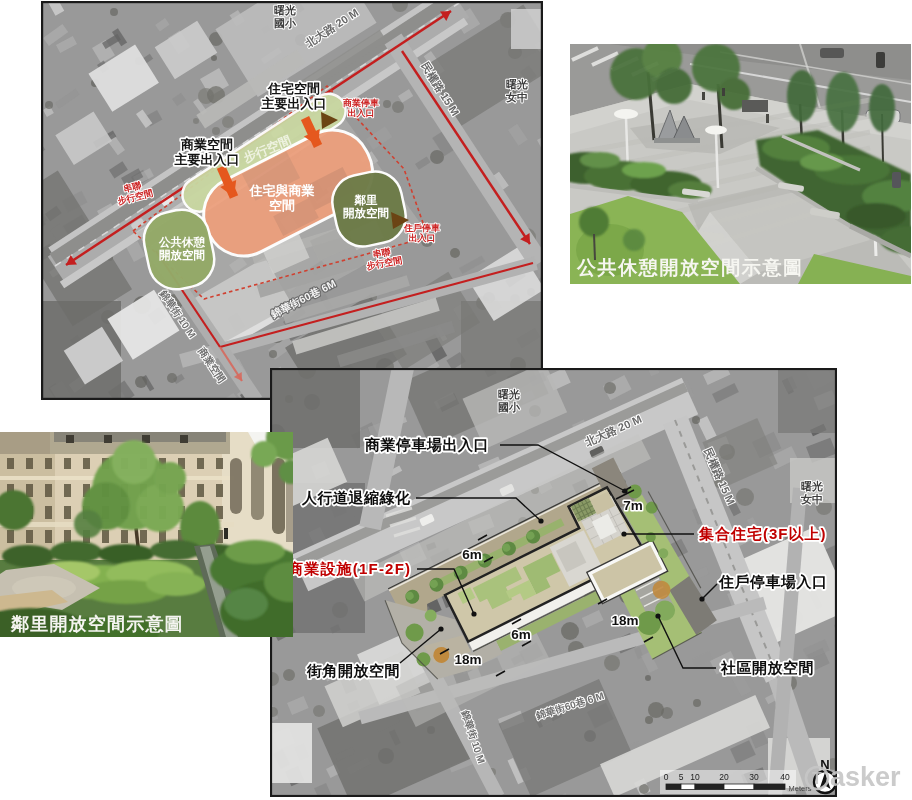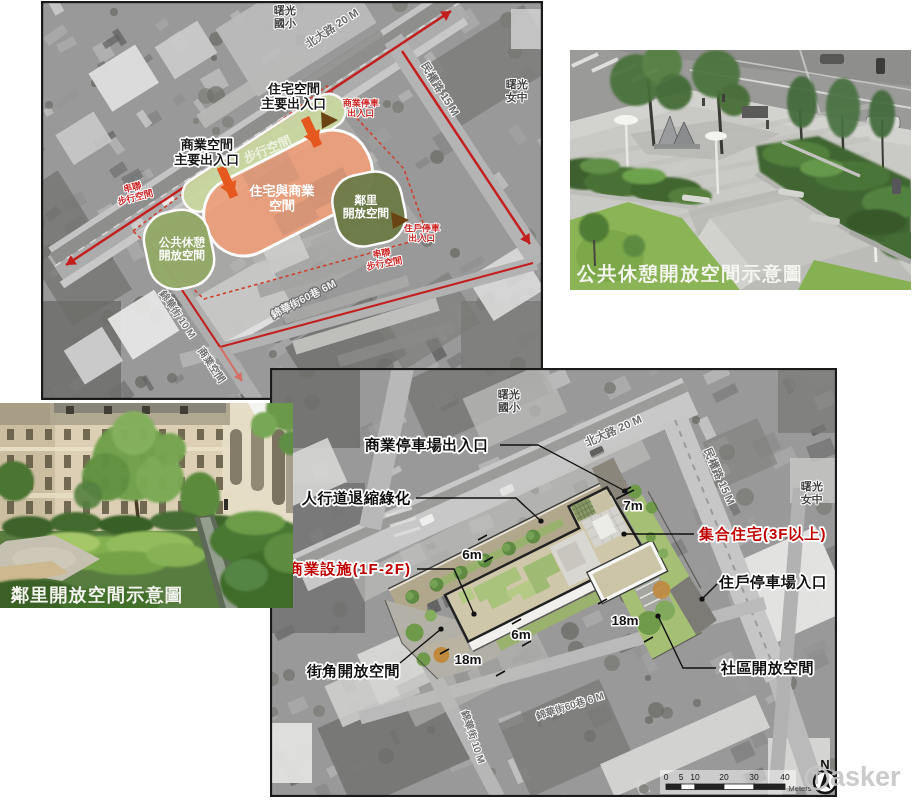--- a/index.html
+++ b/index.html
@@ -670,21 +670,21 @@
           <rect x="484" y="416" width="31" height="5.5" fill="#222" stroke="#222" stroke-width="0.8"></rect>
           <text x="530" y="423" font-size="7.5" font-weight="normal" fill="#444" text-anchor="middle">Meters</text>
         </g>
         <circle cx="555" cy="414" r="11" fill="#ffffff" stroke="#111" stroke-width="2.4"></circle>
         <polygon points="555,404.5 549.5,421 555,417.5 560.5,421" fill="#111"></polygon>
         <text x="555" y="401" font-size="13" font-weight="bold" fill="#111" text-anchor="middle">N</text>
       </g>
       <rect x="1" y="1" width="565" height="427" fill="none" stroke="#1a1a1a" stroke-width="2.2"></rect>
     </svg>
   </div>
-<div class="abs" style="left:570px;top:50px">
+<div class="abs" style="left:570px;top:44px">
     <svg width="341" height="240" style="display:block">
       <defs>
         <clipPath id="cpP">
           <rect width="341" height="240"></rect>
         </clipPath>
         <filter id="blurP" x="-30%" y="-30%" width="160%" height="160%">
           <feGaussianBlur stdDeviation="1.2"></feGaussianBlur>
         </filter>
       </defs>
       <g clip-path="url(#cpP)">
@@ -773,21 +773,21 @@
         <polygon points="0,170 58,152 112,168 170,240 0,240" fill="#8ab455"></polygon>
         <ellipse cx="40" cy="206" rx="34" ry="26" fill="#79a648" opacity="0.85"></ellipse>
         <circle cx="24" cy="178" r="15" fill="#507b36" filter="url(#blurP)"></circle>
         <circle cx="64" cy="196" r="11" fill="#5a8840" filter="url(#blurP)" opacity="0.9"></circle>
         <line x1="24" y1="190" x2="25" y2="216" stroke="#46463e" stroke-width="2"></line>
         <polygon points="228,240 244,210 341,232 341,240" fill="#86b153"></polygon>
         <text x="7" y="230" font-size="19" font-weight="bold" fill="#f6f6f1" letter-spacing="1.6">公共休憩開放空間示意圖</text>
       </g>
     </svg>
   </div>
-<div class="abs" style="left:0px;top:403px">
+<div class="abs" style="left:0px;top:432px">
     <svg width="293" height="205" style="display:block">
       <defs>
         <clipPath id="cpC">
           <rect width="293" height="205"></rect>
         </clipPath>
         <filter id="blurC" x="-30%" y="-30%" width="160%" height="160%">
           <feGaussianBlur stdDeviation="1.2"></feGaussianBlur>
         </filter>
       </defs>
       <g clip-path="url(#cpC)">

